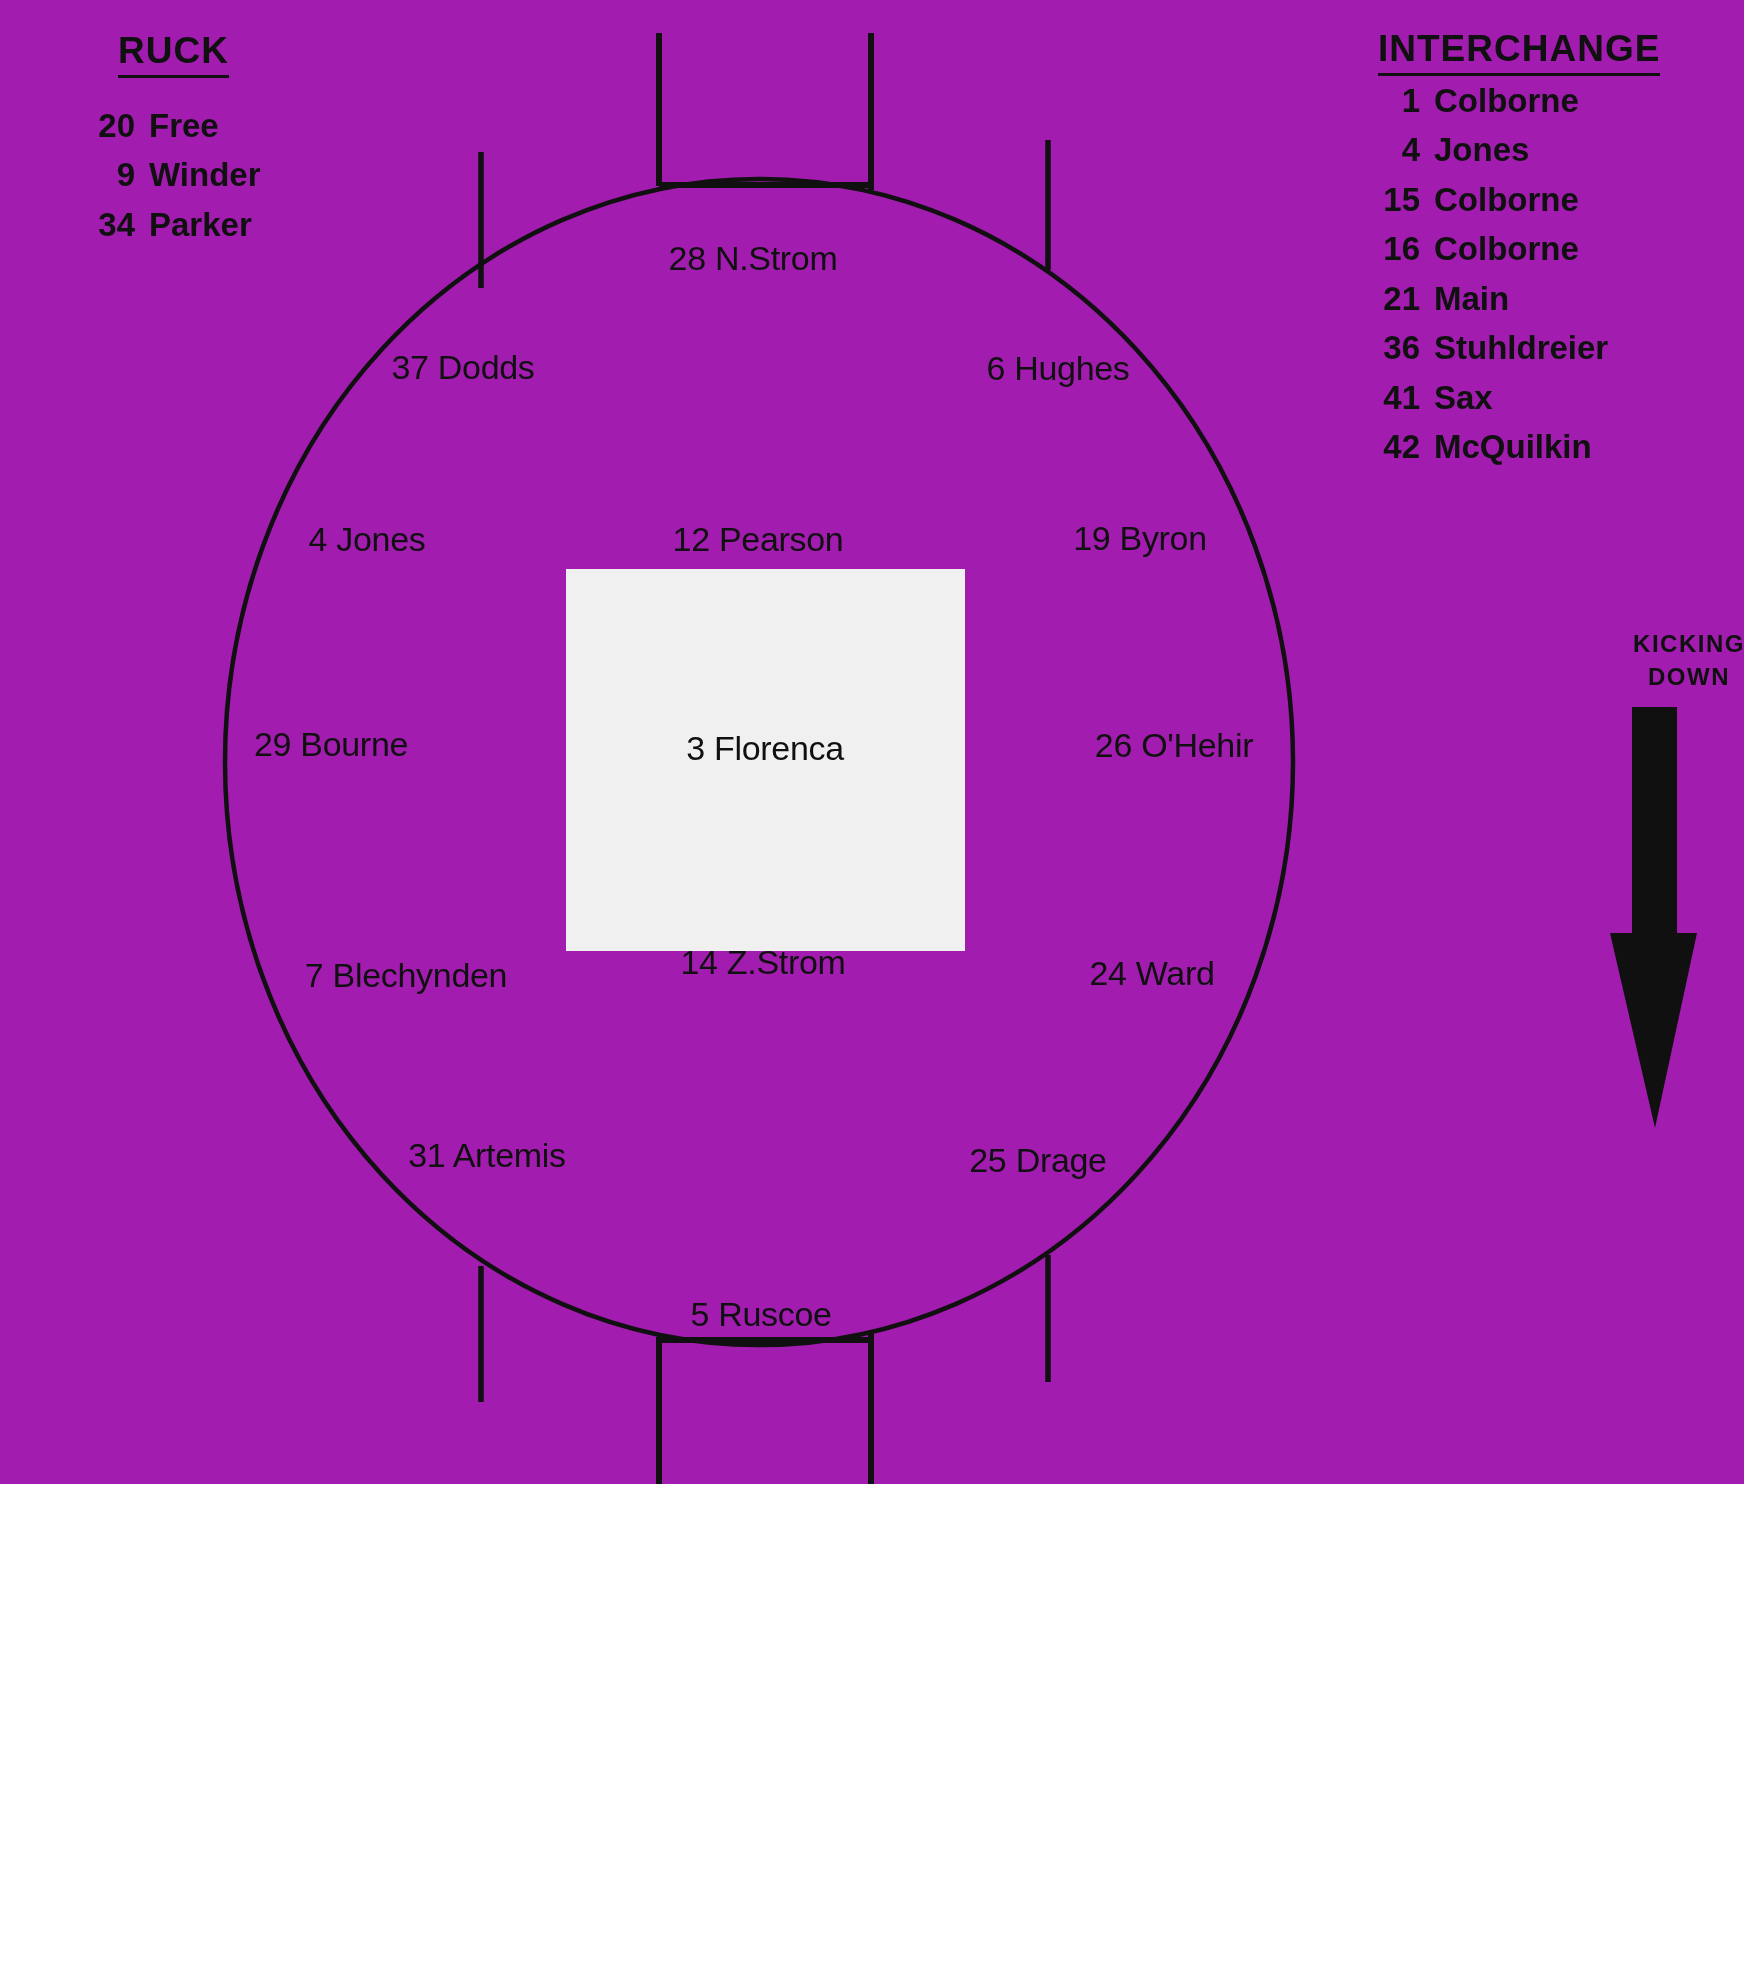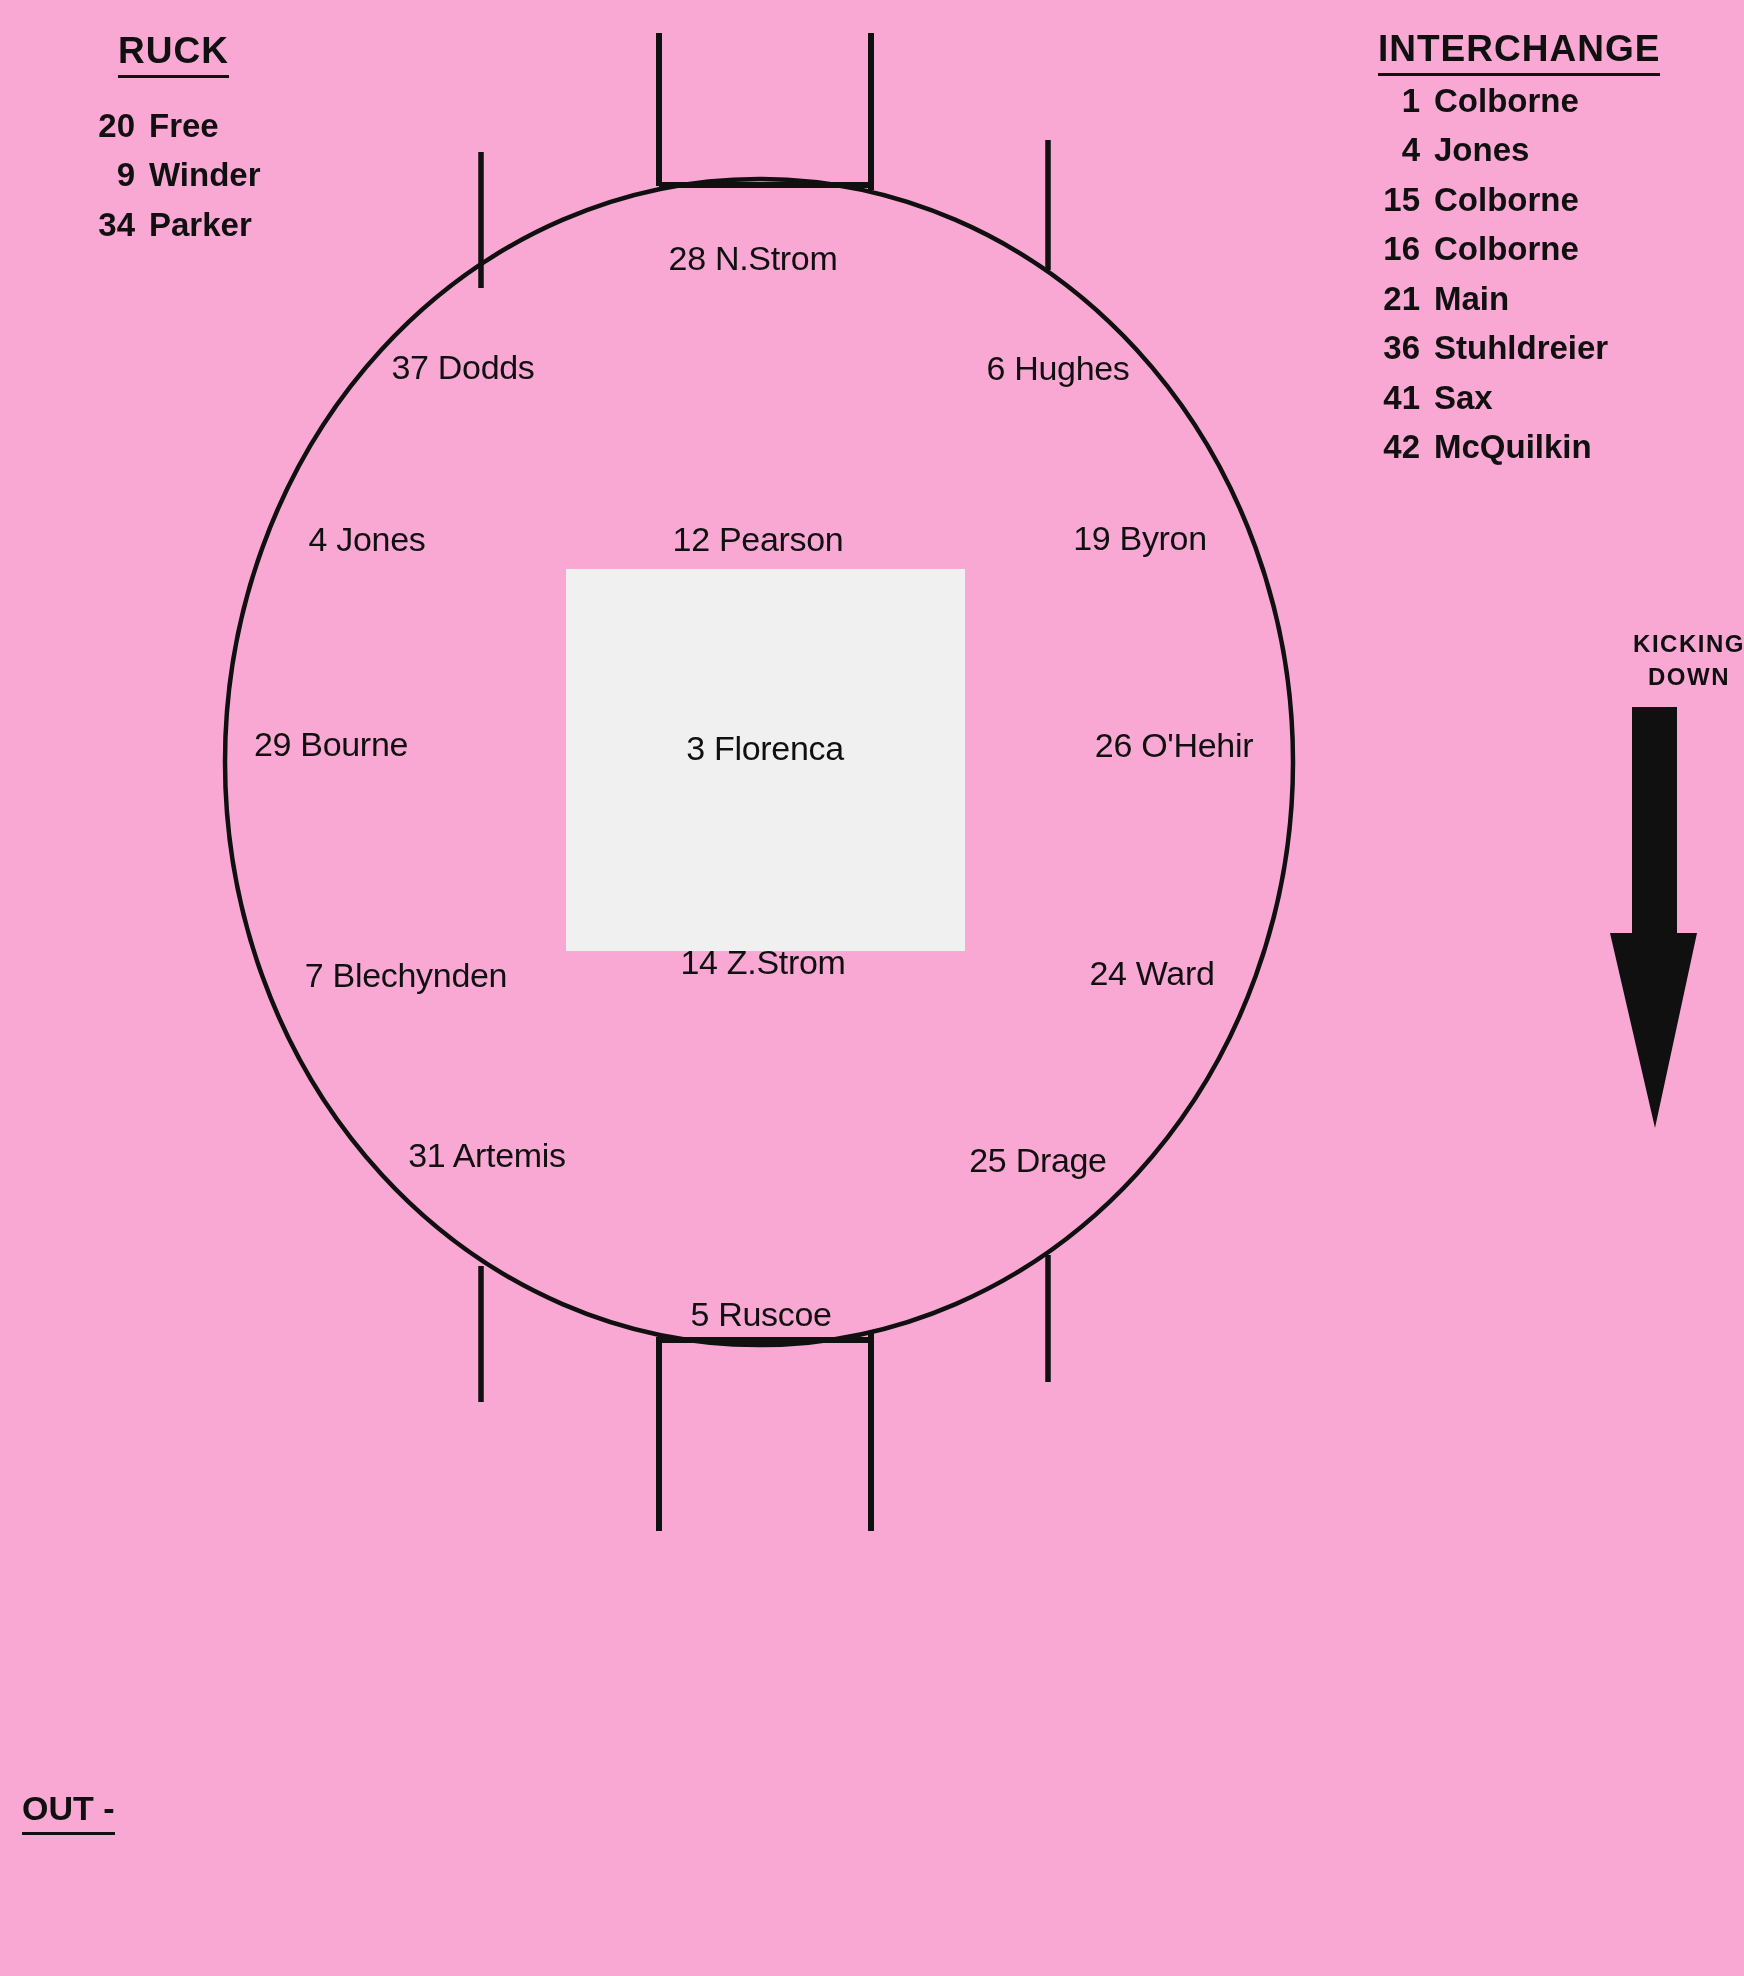--- a/index.html
+++ b/index.html
@@ -1,20 +1,20 @@
 <!DOCTYPE html>
 <html><head>
 <meta charset="utf-8">
 <style>
   html,body{margin:0;padding:0;background:#ffffff;}
   .canvas{
     position:relative;
     width:1744px;
-    height:1976px;
-    background:#f9a8d4;
+    height:1484px;
+    background:#a21caf;
     font-family:"Liberation Sans", sans-serif;
     color:#101010;
     overflow:hidden;
   }
   svg{position:absolute;left:0;top:0;}
   
   .hdr{
     position:absolute;
     font-size:37px;
     font-weight:700;

